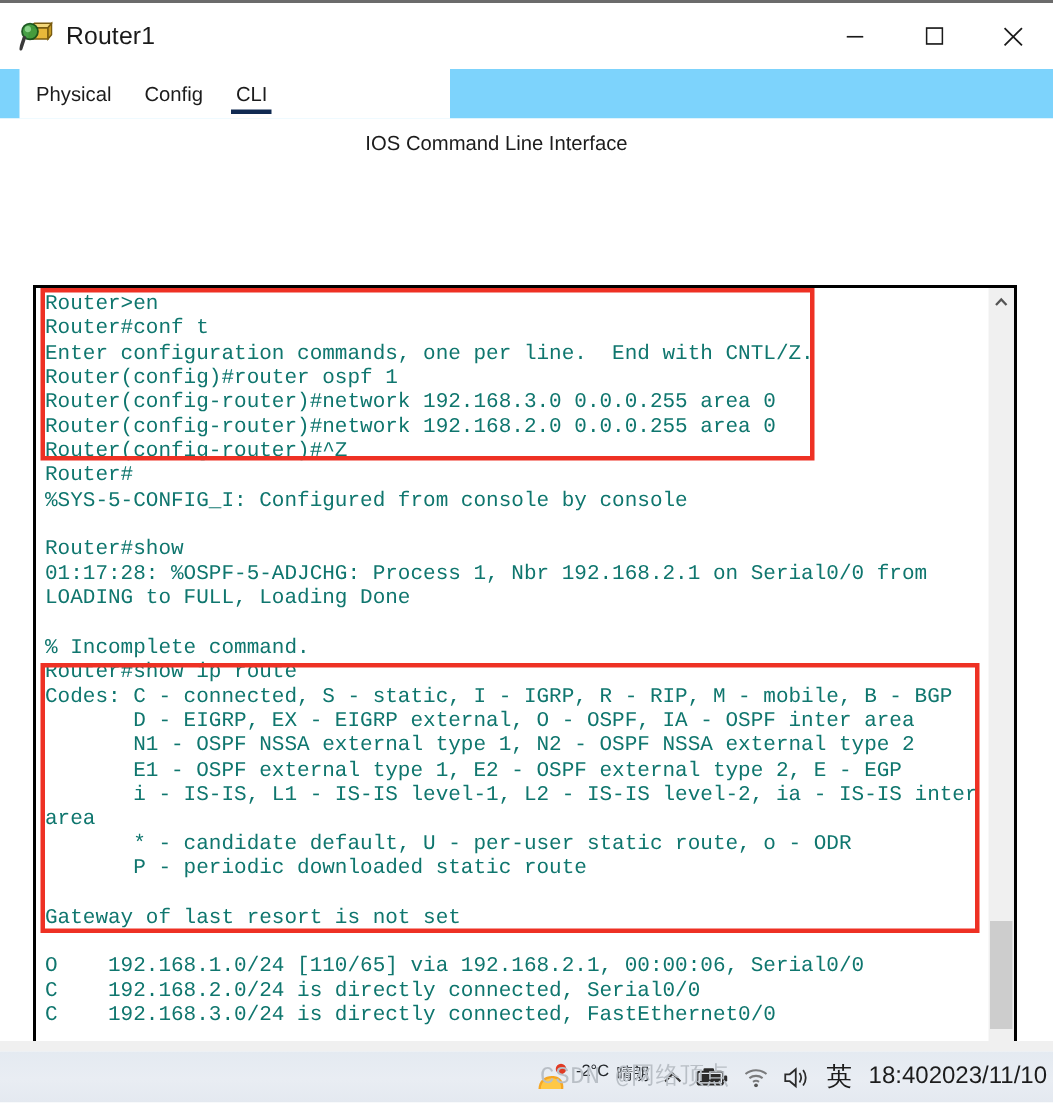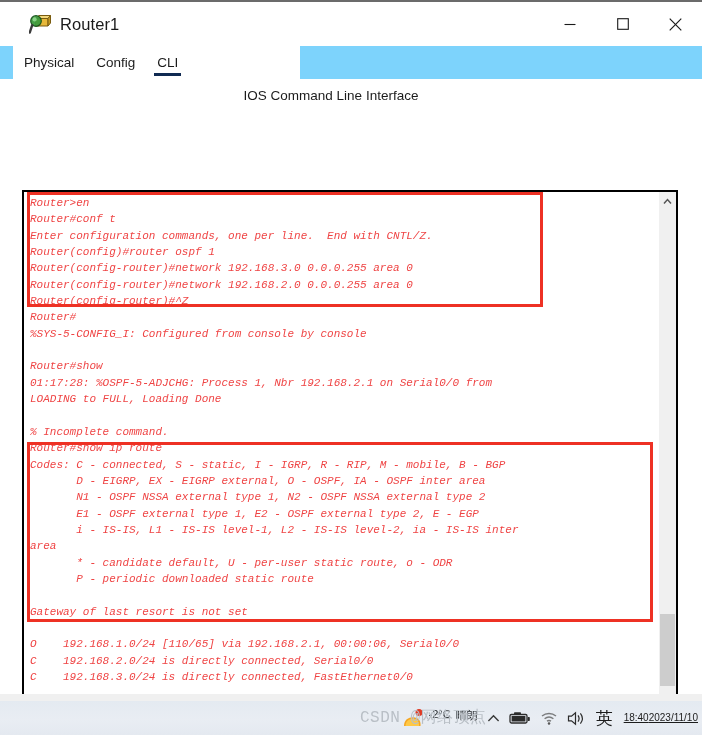--- a/index.html
+++ b/index.html
@@ -31,21 +31,21 @@
   #title-bar {
     position: relative;
     height: 44px;
     background: #ffffff;
     display: flex;
     align-items: center;
   }
   #title-bar-left {
     display: flex;
     align-items: center;
-    padding-left: 29px;
+    padding-left: 13px;
   }
   #app-icon {
     width: 22px;
     height: 22px;
     position: relative;
     flex: 0 0 auto;
     margin-right: 9px;
   }
   #title-text {
     font-size: 16.5px;
@@ -142,27 +142,26 @@
   }
   #terminal-text {
     flex: 1 1 auto;
     position: relative;
     overflow: hidden;
     padding: 3px 0 0 2px;
     box-sizing: border-box;
   }
   #terminal-lines {
     font-family: "Liberation Mono", "DejaVu Sans Mono", monospace;
-    font-size: 11px;
+    font-size: 14px;
     line-height: 16.35px;
-    color: #ef4444;
+    color: #0f766e;
     white-space: pre;
     letter-spacing: 0px;
     padding-left: 4px;
-    font-style: italic;
   }
   .tline { height: 16.35px; }
 
   
   .red-box {
     position: absolute;
     border: 3px solid #ee3124;
     box-sizing: border-box;
     pointer-events: none;
     z-index: 5;
@@ -250,26 +249,25 @@
   #weather-icon {
     width: 22px; height: 20px; position: relative;
   }
   #ime-indicator {
     font-size: 17px;
     color: #1c1c1c;
     font-family: "DejaVu Sans", sans-serif;
     line-height: 1;
   }
   #clock-block {
-    font-size: 10px;
+    font-size: 16px;
     color: #1c1c1c;
     line-height: 12px;
     text-align: center;
     padding-left: 2px;
-    text-decoration: underline;
   }
   #watermark {
     position: absolute;
     left: 360px;
     top: 703px;
     width: 342px;
     height: 28px;
     color: #b9bfc6;
     font-size: 16px;
     font-family: Liberation Mono, monospace;

